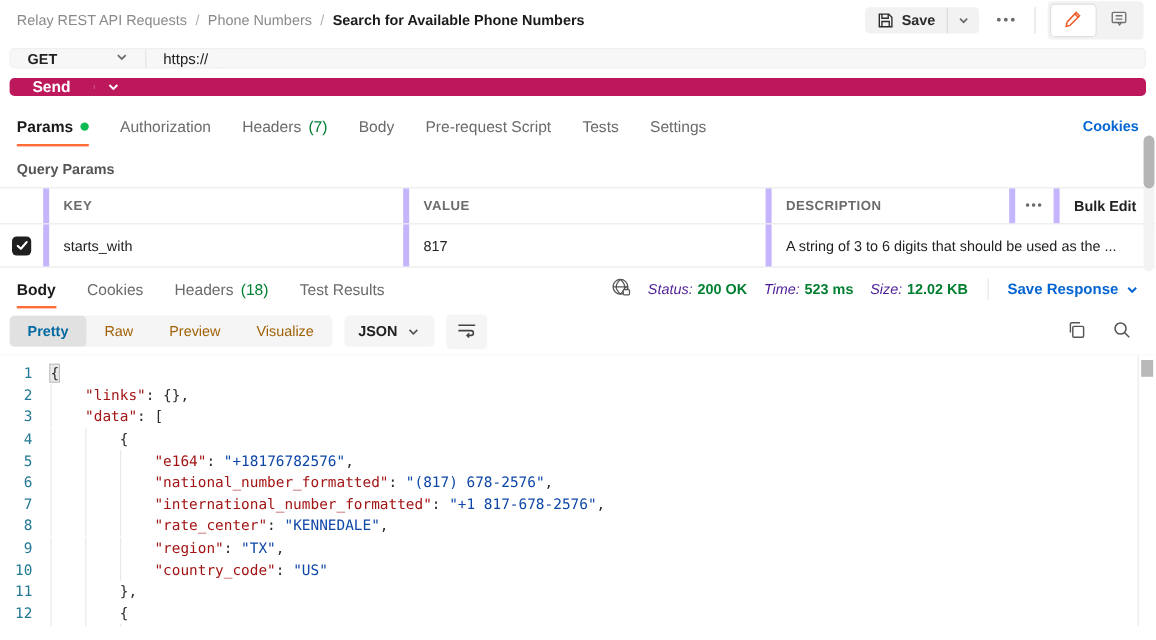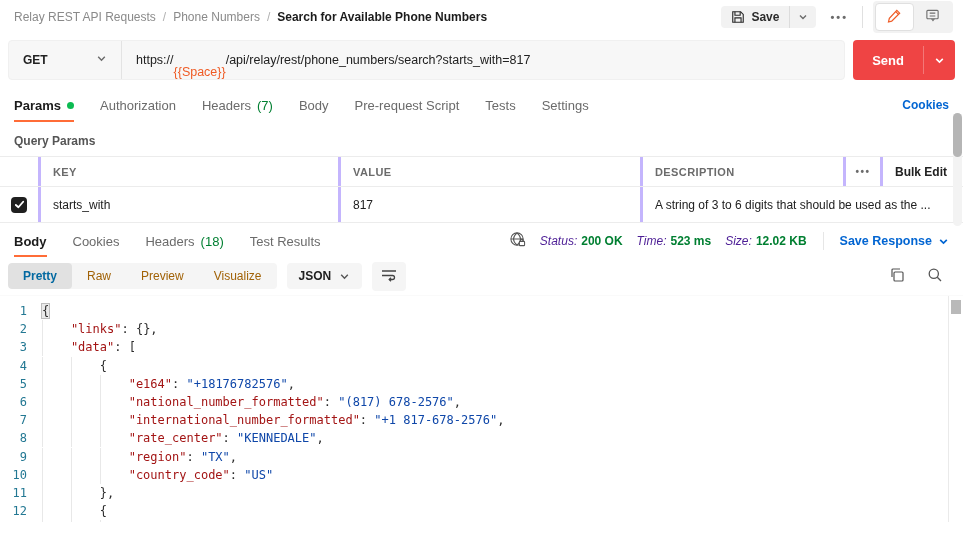--- a/index.html
+++ b/index.html
@@ -19,49 +19,49 @@
   .save-main svg { display:block; }
   .save-label { font-size:12px; font-weight:600; color:#2b2b2b; }
   .vsep-in { width:1px; background:#dcdcdc; }
   .save-caret { display:flex; align-items:center; padding:0 8px; cursor:pointer; }
   .ellipsis-btn { color:#6b6b6b; letter-spacing:2px; font-size:11px; font-weight:700; padding:2px 4px; cursor:pointer; }
   .tall-sep { width:1px; height:22px; background:#e0e0e0; }
   .edit-group { display:flex; align-items:center; background:#f2f2f2; border-radius:4px; padding:2px; }
   .pencil-btn { background:#fff; border:1px solid #e0e0e0; border-radius:4px; padding:4px 11px; display:flex; cursor:pointer; }
   .comment-btn { padding:4px 11px; display:flex; cursor:pointer; }
 
-  .url-row { display:flex; align-items:stretch; gap:8px; padding:12px 8px 8px 8px; height:60px; }
+  .url-row { display:flex; align-items:stretch; gap:8px; padding:12px 8px 8px 8px; height:60px;flex-direction:column; }
   .url-bar { flex:1; display:flex; align-items:stretch; background:#f7f7f7; border:1px solid #f0f0f0; border-radius:4px; overflow:hidden; }
   .method-select { width:112px; display:flex; align-items:center; justify-content:space-between; padding:0 14px; cursor:pointer; }
   .method-label { font-weight:700; font-size:12px; color:#212121; }
   .url-divider { width:1px; background:#e3e3e3; margin:0; }
   .url-input { flex:1; display:flex; align-items:center; padding:0 14px; font-size:12.5px; color:#212121; white-space:nowrap; overflow:hidden; cursor:text; }
   .url-var { color:#ef5b25;margin-top:24px; }
-  .send-group { display:flex; align-items:stretch; background:#ef4444; border-radius:4px; overflow:hidden; }
+  .send-group { display:flex; align-items:stretch; background:#be185d; border-radius:4px; overflow:hidden; }
   .send-main { display:flex; align-items:center; padding:0 19px; color:#fff; font-size:13px; font-weight:700; cursor:pointer; }
   .send-sep { width:1px; background:rgba(255,255,255,0.28); margin:6px 0; }
   .send-caret { display:flex; align-items:center; padding:0 10px; cursor:pointer; }
 
   .req-tabs-row { display:flex; align-items:center; padding:0 14px 0 14px; height:34px; }
   .tabs { display:flex; align-items:center; gap:26px; height:100%; }
   .tab { position:relative; height:100%; display:flex; align-items:center; gap:6px; color:#6b6b6b; font-size:13px; cursor:pointer; white-space:nowrap; }
   .tab.active { color:#1b1b1b; font-weight:600; }
   .tab.active::after { content:""; position:absolute; left:0; right:0; bottom:0; height:2px; background:#ff6c37; }
   .tab .count { color:#007f31; }
   .tab .dot { width:7px; height:7px; border-radius:50%; background:#0cbb52; }
   .flex-sp { flex:1; }
   .cookies-link { color:#0265d2; font-weight:700; font-size:12px; cursor:pointer; }
 
   .qp-title { padding:12px 14px 8px 14px; font-size:12px; font-weight:700; color:#555; }
 
   .param-table { width:100%; border-top:1px solid #ececec; }
   .pt-row { display:flex; align-items:stretch; border-bottom:1px solid #ececec; }
   .pt-head { height:30px; }
   .pt-data { height:36px; }
-  .cell { display:flex; align-items:center; padding:0 12px; border-right:3px solid #c4b5fd; overflow:hidden; white-space:nowrap; }
+  .cell { display:flex; align-items:center; padding:0 12px; border-right:5px solid #c4b5fd; overflow:hidden; white-space:nowrap; }
   .c-check { width:41px; justify-content:center; padding:0; }
   .c-key   { width:300px; }
   .c-value { width:302px; }
   .c-desc  { width:203px; }
   .c-desc-data { flex:1; border-right:none; }
   .c-more  { width:37px; justify-content:center; padding:0; color:#6b6b6b; letter-spacing:1.5px; font-size:10px; font-weight:700; cursor:pointer; }
   .c-bulk  { flex:1; border-right:none; justify-content:flex-start; font-weight:700; color:#212121; cursor:pointer; }
   .head-label { font-size:11px; font-weight:700; color:#6b6b6b; letter-spacing:0.4px; }
   .pt-data .cell { font-size:12px; color:#212121; }
   .checkbox { width:16px; height:16px; background:#1f1f1f; border-radius:4px; display:flex; align-items:center; justify-content:center; cursor:pointer; }
@@ -163,21 +163,20 @@
       <span>
         <svg width="11" height="11" viewBox="0 0 10 10" fill="none" stroke="#6b6b6b" stroke-width="1.3">
             <path d="M2 3.5 L5 6.5 L8 3.5"></path>
           </svg>
       </span>
     </div>
     <div class="url-divider"></div>
     <div class="url-input">
         <span>https://</span>
         <span class="url-var">{{Space}}</span>
-        <span>/api/relay/rest/phone_numbers/search?starts_with=817</span>
       </div>
   </div>
   <div class="send-group">
     <div class="send-main">
       <span>Send</span>
     </div>
     <div class="send-sep"></div>
     <div class="send-caret">
       <svg width="11" height="11" viewBox="0 0 10 10" fill="none" stroke="#fff" stroke-width="1.4">
           <path d="M2 3.5 L5 6.5 L8 3.5"></path>

